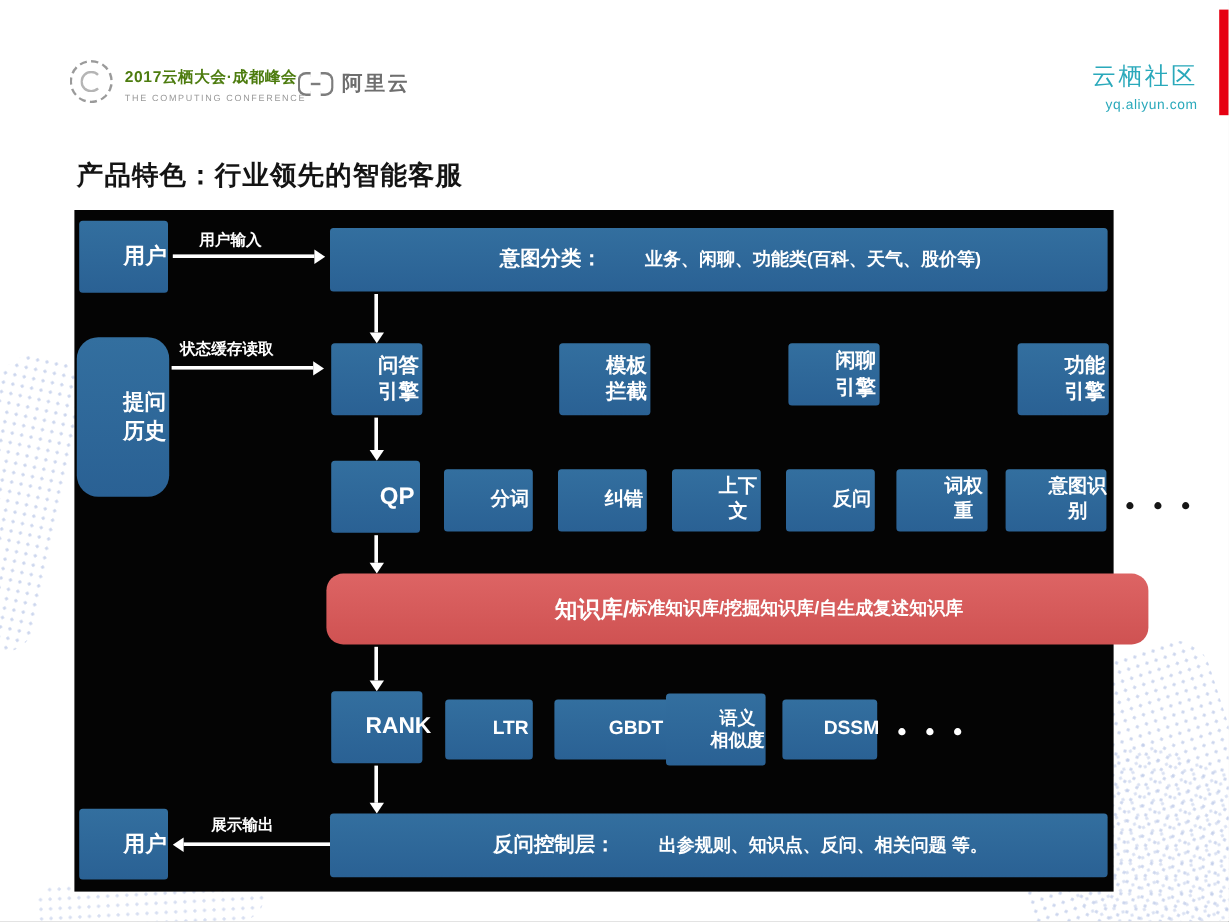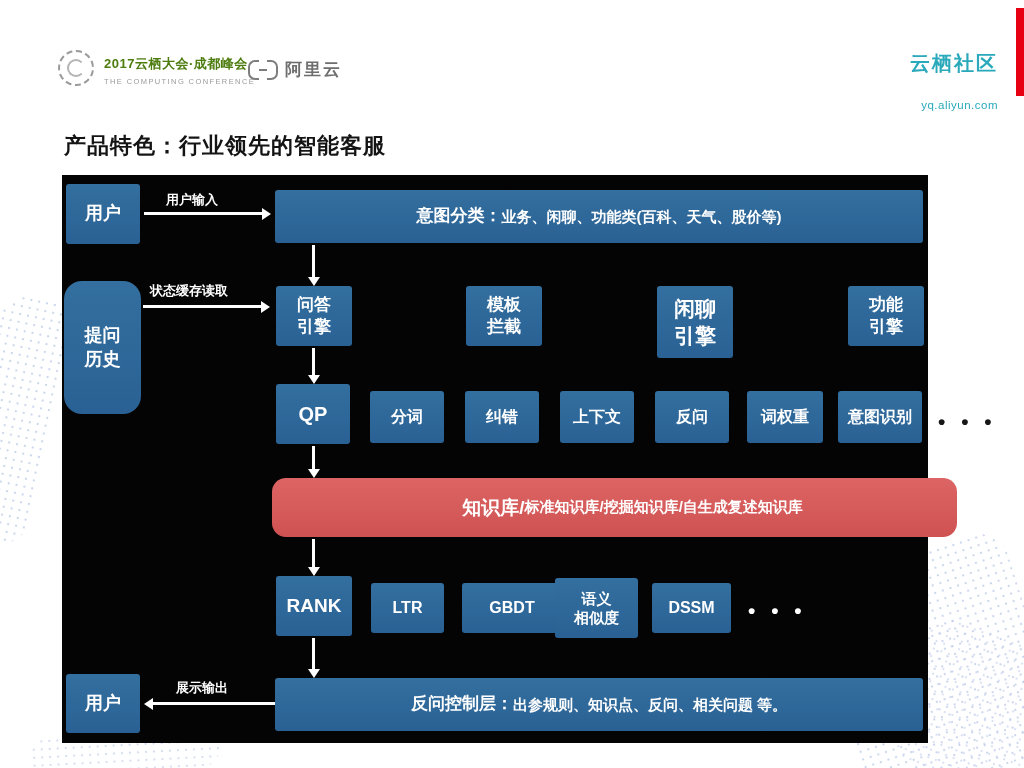--- a/index.html
+++ b/index.html
@@ -21,32 +21,32 @@
   .conf-sub{font-size:7.5px;color:#9a9a9a;letter-spacing:1.4px;margin-top:4px;}
   .ali{position:absolute;left:248px;top:58px;display:flex;align-items:center;gap:7px;}
   .ali-icon{width:30px;height:20px;position:relative;display:inline-block;}
   .ali-icon::before{content:"";position:absolute;left:0;top:0;width:9px;height:16px;
         border:2px solid #7d7d7d;border-right:none;border-radius:7px 0 0 7px;}
   .ali-icon::after{content:"";position:absolute;right:0;top:0;width:9px;height:16px;
         border:2px solid #7d7d7d;border-left:none;border-radius:0 7px 7px 0;}
   .ali-icon .dash{position:absolute;left:11px;top:9px;width:8px;height:2.5px;background:#7d7d7d;}
   .ali-name{font-size:17px;color:#6e6e6e;font-weight:bold;letter-spacing:2px;}
   .community{position:absolute;right:26px;top:50px;text-align:right;}
-  .community-name{font-size:20px;color:#2aa9bb;font-weight:bold;letter-spacing:2px;}
-  .community-url{font-size:11.5px;color:#2aa9bb;margin-top:22px;letter-spacing:.5px;}
+  .community-name{font-size:20px;color:#2aa9bb;font-weight:normal;letter-spacing:2px;}
+  .community-url{font-size:11.5px;color:#2aa9bb;margin-top:5px;letter-spacing:.5px;}
 
   .title{position:absolute;left:64px;top:131px;margin:0;font-size:22px;font-weight:bold;
          color:#141414;letter-spacing:1px;}
 
   
   .diagram{position:absolute;left:62px;top:175px;width:866px;height:568px;background:#040404;}
   .bbox{position:absolute;background:linear-gradient(180deg,#336f9f 0%,#2a6194 100%);color:#fff;
         font-weight:bold;display:flex;flex-direction:column;align-items:center;justify-content:center;
         text-align:center;border-radius:3px;box-sizing:border-box;}
-  .bbox span{line-height:1.3;}
+  .bbox span{line-height:1.3;margin-left:36px;}
   .wide{flex-direction:row;}
   .kbbox{position:absolute;background:linear-gradient(180deg,#dd6464 0%,#cf5252 100%);color:#fff;
         font-weight:bold;display:flex;align-items:center;justify-content:center;border-radius:14px;padding-left:36px;}
   .arr-v{position:absolute;width:3px;background:#fff;}
   .arr-v::after{content:"";position:absolute;left:-4.5px;bottom:-9px;width:0;height:0;
         border-left:6px solid transparent;border-right:6px solid transparent;border-top:9px solid #fff;}
   .arr-h{position:absolute;height:3px;background:#fff;}
   .arr-h.right::after{content:"";position:absolute;right:-9px;top:-4.5px;width:0;height:0;
         border-top:6px solid transparent;border-bottom:6px solid transparent;border-left:9px solid #fff;}
   .arr-h.left::before{content:"";position:absolute;left:-9px;top:-4.5px;width:0;height:0;
@@ -105,21 +105,21 @@
     <div class="arr-h right" style="left:81px;top:130px;width:118px;"></div>
 
     <div class="bbox" style="left:214px;top:111px;width:76px;height:60px;font-size:17px;">
       <span>问答</span>
       <span>引擎</span>
     </div>
     <div class="bbox" style="left:404px;top:111px;width:76px;height:60px;font-size:17px;">
       <span>模板</span>
       <span>拦截</span>
     </div>
-    <div class="bbox" style="left:595px;top:111px;width:76px;height:72px;font-size:21px;">
+    <div class="bbox" style="left:595px;top:111px;width:76px;height:52px;font-size:17px;">
       <span>闲聊</span>
       <span>引擎</span>
     </div>
     <div class="bbox" style="left:786px;top:111px;width:76px;height:60px;font-size:17px;">
       <span>功能</span>
       <span>引擎</span>
     </div>
 
     <div class="arr-v" style="left:250px;top:173px;height:27px;"></div>
     <div class="bbox" style="left:214px;top:209px;width:74px;height:60px;font-size:20px;">

